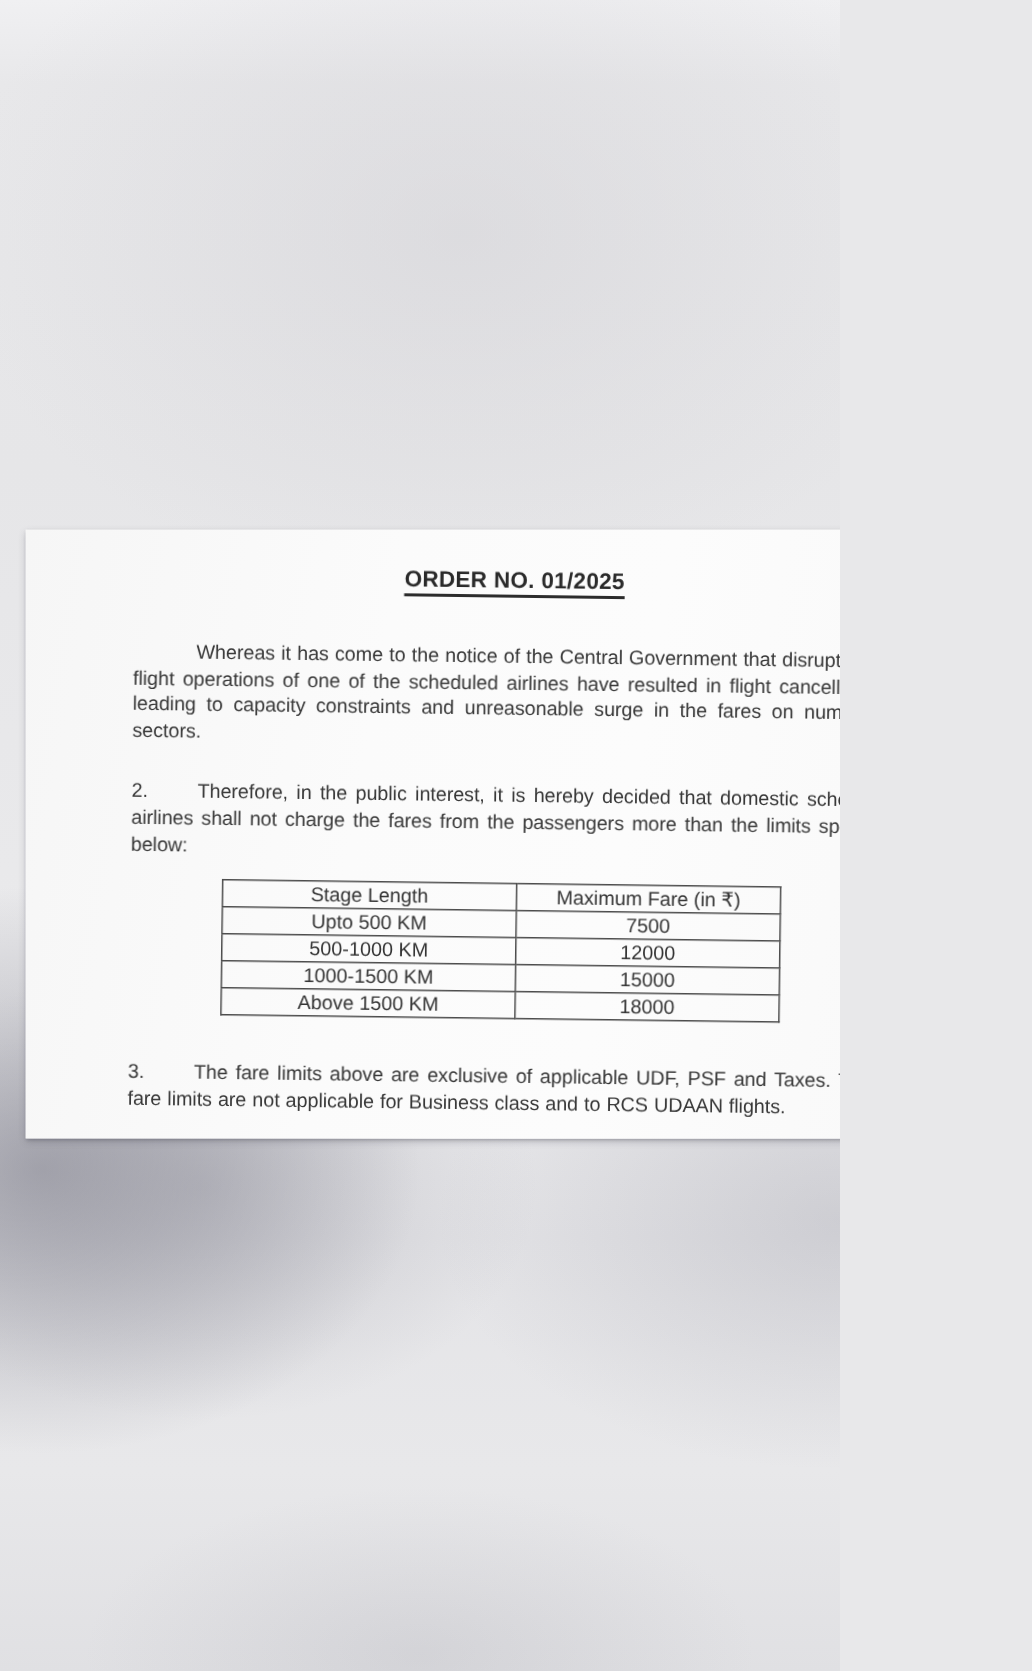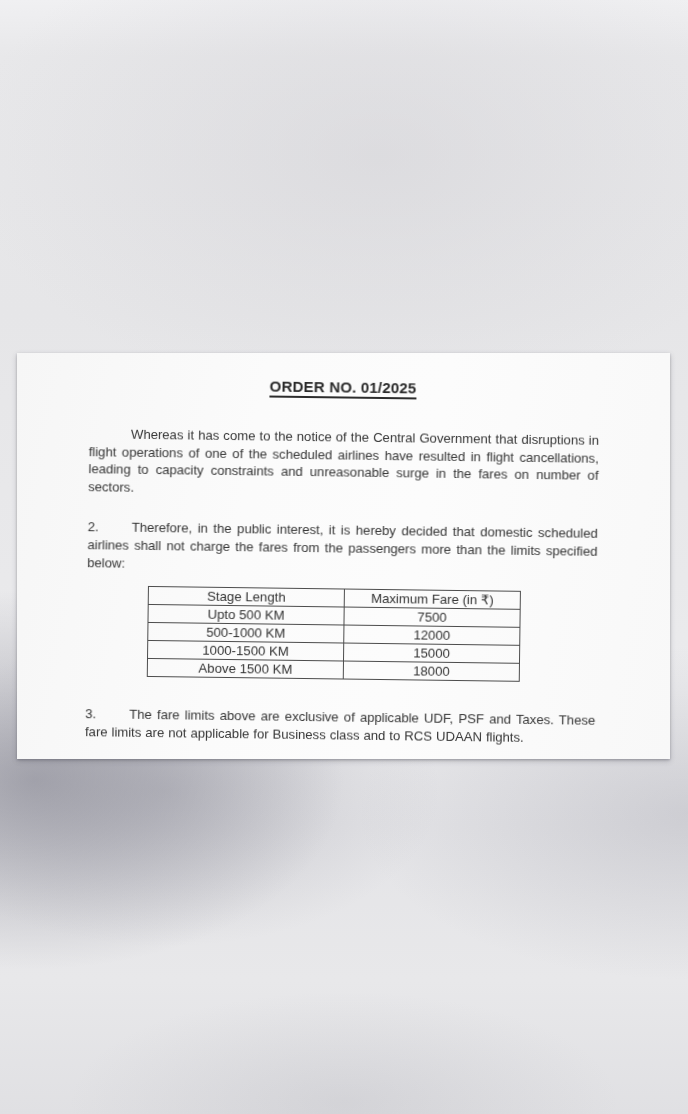--- a/index.html
+++ b/index.html
@@ -2,21 +2,21 @@
 <html><head>
 <meta charset="utf-8">
 <style>
   * { margin: 0; padding: 0; box-sizing: border-box; }
   html, body { width: 688px; background: #e8e8ea; }
   body { font-family: "Liberation Sans", "DejaVu Sans", sans-serif; }
 
   
   .screen {
     position: relative;
-    width: 688px;
+    width: 560px;
     height: 1114px;
     overflow: hidden;
     background:
       radial-gradient(45% 17% at 5% 70%, rgba(108,108,122,0.50), rgba(108,108,122,0) 100%),
       radial-gradient(40% 14% at 24% 71%, rgba(130,130,143,0.30), rgba(130,130,143,0) 100%),
       radial-gradient(48% 15% at 100% 73%, rgba(140,140,152,0.26), rgba(140,140,152,0) 100%),
       radial-gradient(60% 22% at 55% 14%, rgba(204,203,208,0.40), rgba(204,203,208,0) 100%),
       radial-gradient(40% 10% at 50% 99%, rgba(150,150,160,0.18), rgba(150,150,160,0) 100%),
       linear-gradient(180deg, #f0f0f2 0%, #e8e8ea 5%, #e6e6e8 28%, #e9e9eb 52%,
                       #ebebed 62%, #e4e4e7 74%, #e8e8ea 88%, #e0e0e3 100%);

